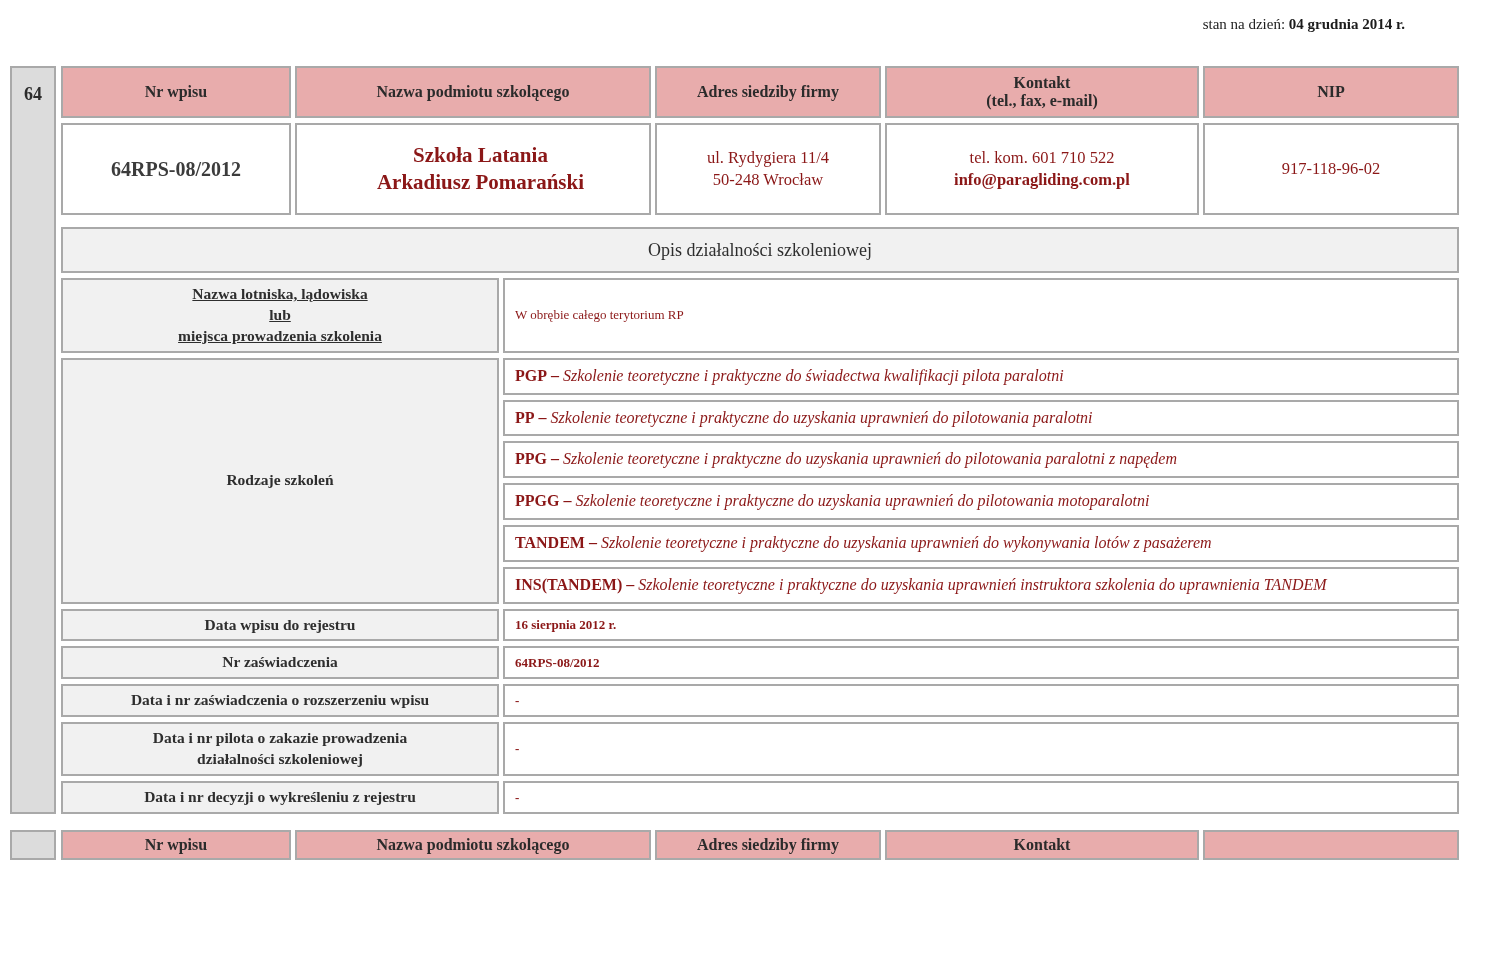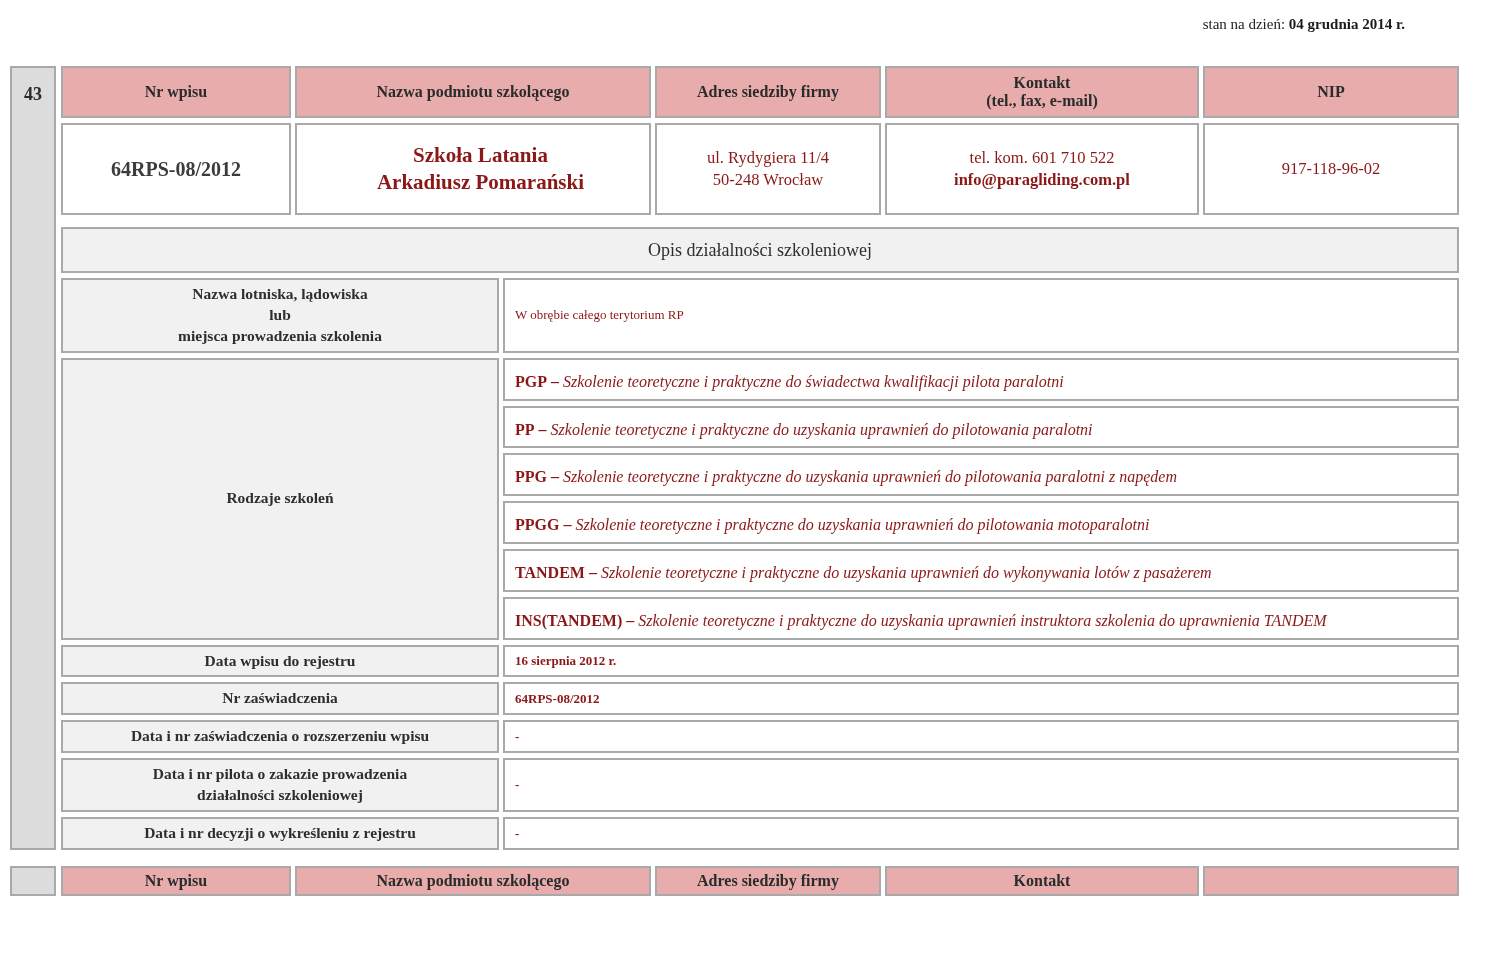--- a/index.html
+++ b/index.html
@@ -86,44 +86,44 @@
     font-size: 15.5px; font-weight: bold; color: #2e2e2e;
     line-height: 1.35;
   }
   .value-cell {
     background: #ffffff;
     text-align: left;
     font-size: 16px;
     color: #8b1717;
     padding-left: 10px;
   }
-  .airfield-label { height: 64px; }
+  .airfield-label { height: 64px; text-decoration: underline; }
   .airfield-value { font-size: 13px; }
-  .training-cell { height: 28px; line-height: 1.3; padding-top: 12px; padding-bottom: 6px; }
+  .training-cell { height: 28px; line-height: 1.3; padding-top: 6px; padding-bottom: 6px; }
   .t-code { font-weight: bold; }
   .t-dash { font-weight: bold; }
   .t-desc { font-style: italic; }
   .simple-label { height: 26px; }
   .simple-value { font-size: 13px; font-weight: bold; height: 26px; }
 
   
   .entry-next { margin-top: 6px; }
   .entry-next .num-col { margin: 5px 1px 5px 0; }
   .next-table th { height: 26px; }
 </style>
 </head>
 <body>
 
 <div class="page">
 
   <div class="stan-line"><span>stan na dzień: </span><b>04 grudnia 2014 r.</b></div>
 
   <div class="entry">
     <div class="num-col">
-      <div class="num-cell">43</div>
+      <div class="num-cell">64</div>
     </div>
 
     <div class="main-col">
 
       <table class="top-table">
         <colgroup>
           <col style="width:230px">
             <col style="width:356px">
             <col style="width:226px">
           <col style="width:314px">

